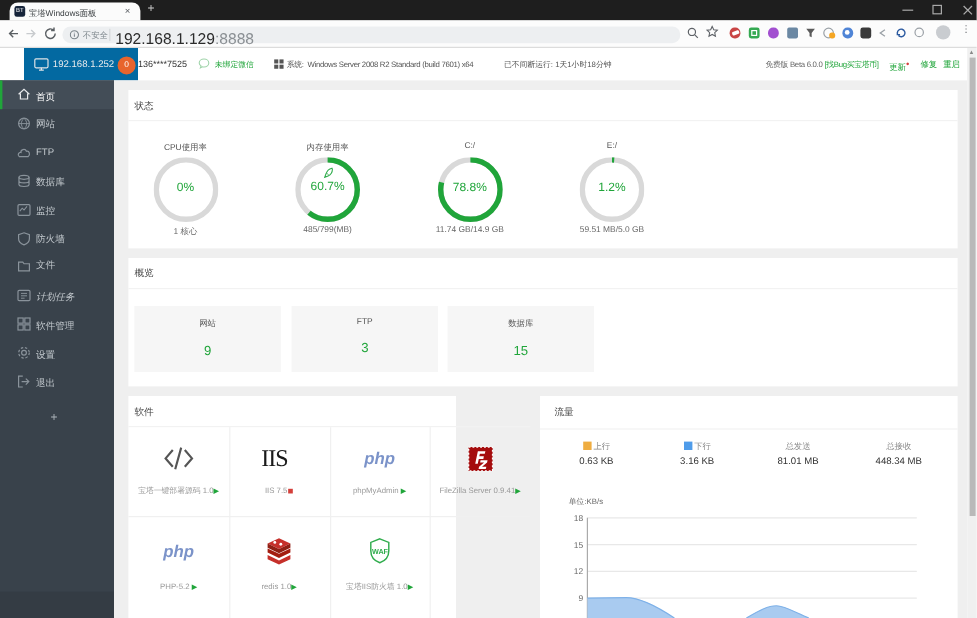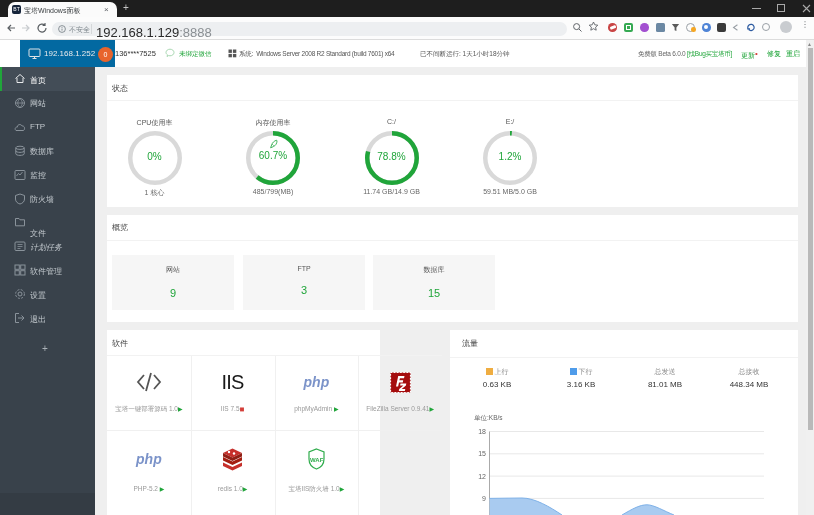--- a/index.html
+++ b/index.html
@@ -152,21 +152,21 @@
       <div class="abs" style="left:0;top:119.5px;width:95px;height:23.9px;">
         <svg class="abs" style="left:14px;top:6px;" width="12" height="12" viewBox="0 0 12 12">
           <path d="M6 1l4.5 1.5v3.5c0 2.7-2 4.3-4.5 5-2.5-.7-4.5-2.3-4.5-5V2.5z" stroke="#8a939b" stroke-width="1" fill="none"></path>
         </svg>
         <div class="abs" style="left:30px;top:7.5px;font-size:8px;color:#c3c9ce;">防火墙</div>
       </div>
       <div class="abs" style="left:0;top:143.39999999999998px;width:95px;height:23.9px;">
         <svg class="abs" style="left:14px;top:6px;" width="12" height="12" viewBox="0 0 12 12">
           <path d="M1.5 2.5h3.5l1 1.3h4.5v6H1.5z" stroke="#8a939b" stroke-width="1" fill="none"></path>
         </svg>
-        <div class="abs" style="left:30px;top:18px;font-size:8px;color:#c3c9ce;">文件</div>
+        <div class="abs" style="left:30px;top:5px;font-size:8px;color:#c3c9ce;">文件</div>
       </div>
       <div class="abs" style="left:0;top:167.29999999999998px;width:95px;height:23.9px;">
         <svg class="abs" style="left:14px;top:6px;" width="12" height="12" viewBox="0 0 12 12">
           <rect x="1" y="2" width="10" height="8.5" rx="1" stroke="#8a939b" stroke-width="1" fill="none"></rect>
           <path d="M3.5 4.5h5M3.5 6.5h5M3.5 8.5h3" stroke="#8a939b" stroke-width="0.8"></path>
         </svg>
         <div class="abs" style="left:30px;top:7.5px;font-size:8px;color:#c3c9ce;font-style:italic;">计划任务</div>
       </div>
       <div class="abs" style="left:0;top:191.2px;width:95px;height:23.9px;">
         <svg class="abs" style="left:14px;top:6px;" width="12" height="12" viewBox="0 0 12 12">
@@ -264,21 +264,21 @@
       <div class="abs" style="left:83.75px;top:26px;width:1px;height:159px;background:#f0f0f0;"></div>
       <div class="abs" style="left:167.5px;top:26px;width:1px;height:159px;background:#f0f0f0;"></div>
       <div class="abs" style="left:251.25px;top:26px;width:1px;height:159px;background:#f0f0f0;"></div>
       <div class="abs" style="left:0;top:100px;width:335px;height:1px;background:#f0f0f0;"></div>
       <div class="abs" style="left:28.875px;top:40px;width:26px;height:24px;">
         <svg width="26" height="24" viewBox="0 0 26 24">
           <path d="M8 5L2 12l6 7M18 5l6 7-6 7M15 3l-5 18" stroke="#555" stroke-width="1.8" fill="none"></path>
         </svg>
       </div>
       <div class="abs" style="left:110.625px;top:44px;width:30px;height:16px;">
-        <div style="font-family:Liberation Sans, sans-serif;font-size:20px;line-height:17px;color:#1a1a1a;text-align:center;letter-spacing:-0.8px;">IIS</div>
+        <div style="font-family:Liberation Serif, serif;font-size:20px;line-height:17px;color:#1a1a1a;letter-spacing:-0.8px;">IIS</div>
       </div>
       <div class="abs" style="left:192.375px;top:44px;width:34px;height:16px;">
         <div style="font-size:14px;font-weight:bold;font-style:italic;color:#7b93c9;text-align:center;">php</div>
       </div>
       <div class="abs" style="left:282.625px;top:41.5px;width:21px;height:21px;">
         <svg width="21" height="21" viewBox="0 0 21 21">
           <rect x="0.5" y="0.5" width="20" height="20" fill="#a50d0e" stroke="#fff" stroke-width="1.2" stroke-dasharray="1.6 1.6"></rect>
           <path d="M6 14.5L8.2 4h6.3l-.5 2.2H9.9l-.5 2.1h3.8l-.4 2.1H9l-.9 4.1z" fill="#fff"></path>
           <path d="M10.5 11.5h5.8l-.4 1.9-4.2 3.6h3.6l-.5 1.9h-6l.4-1.9 4.2-3.6h-3.3z" fill="#fff"></path>
         </svg>

